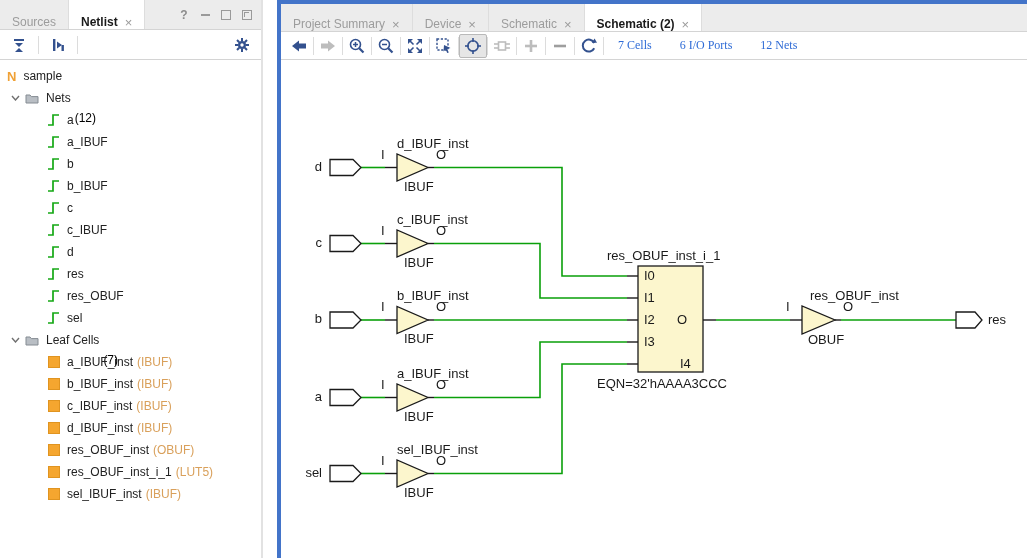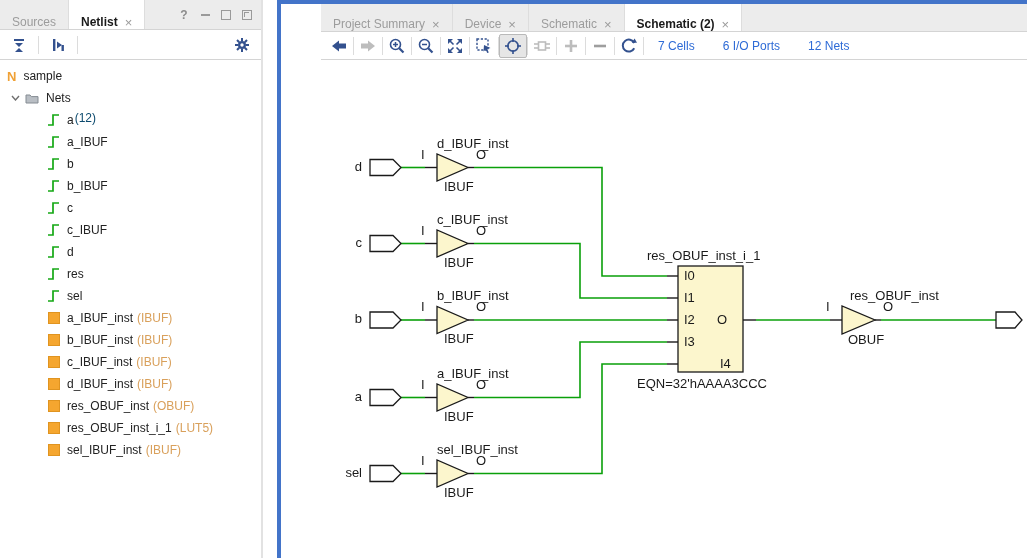--- a/index.html
+++ b/index.html
@@ -29,34 +29,34 @@
   .tsep { width:1px; height:18px; background:#DCDCDC; }
   .lp-toolbar .gear { margin-left:auto; }
 
   .tree { padding-top:5px; }
   .trow { display:flex; align-items:center; height:22px; white-space:nowrap; }
   .trow .tlabel { margin-left:7px; }
   .lvl0 { padding-left:7px; }
   .hdr  { padding-left:10px; }
   .lvl1 { padding-left:48px; }
   .chev { width:10px; height:10px; margin-right:5px; display:flex; align-items:center; justify-content:center; }
-  .count { color:#0c4a6e; margin-left:4px;margin-top:40px; }
+  .count { color:#000000; margin-left:4px;margin-top:40px; }
   .ctype { color:#D9A05B; margin-left:4px; }
   .n-letter { color:#F0A135; font-weight:bold; font-size:13px; }
   .cell-ic { width:12px; height:12px; background:#F5A62F; border:1px solid #E09420; }
 
   
   .right-panel { position:absolute; left:277px; top:0; width:750px; height:558px;
-                 border-left:4px solid #4374C9; border-top:4px solid #4374C9; background:#fff;padding-left:40px; }
+                 border-left:4px solid #4374C9; border-top:4px solid #4374C9; background:#fff; }
   .rp-tabbar { height:28px; background:#ECECEC; border-bottom:1px solid #D4D4D4; display:flex; }
   .rp-toolbar { height:28px; background:#fff; border-bottom:1px solid #D4D4D4;
                 display:flex; align-items:center; padding:0 4px; }
   .rp-toolbar .tbtn { width:28px; height:24px; }
   .tbtn.pressed { background:#E6E6E6; border:1px solid #B9B9B9; }
-  .stat-link { color:#2E6BD6; margin:12px 14px; white-space:nowrap; }
+  .stat-link { color:#2E6BD6; margin:12px 14px; white-space:nowrap;font-family:Liberation Serif, serif; }
 
   .canvas { position:relative; width:746px; height:497px; background:#fff; overflow:hidden; }
   .canvas svg.wires { position:absolute; left:0; top:0; }
   .slabel { position:absolute; font-size:13px; line-height:14px; color:#1A1A1A; white-space:nowrap; }
   .port-lbl { width:32px; text-align:right; }
 </style>
 </head>
 <body>
 
 <div class="left-panel">
@@ -181,23 +181,41 @@
     <div class="trow lvl1">
       <svg width="12" height="12" viewBox="0 0 12 12">
           <polyline points="0,11 5,11 5,1 11,1" fill="none" stroke="#14A814" stroke-width="1.7"></polyline>
         </svg>
       <span class="tlabel">res</span>
       </div>
     <div class="trow lvl1">
       <svg width="12" height="12" viewBox="0 0 12 12">
           <polyline points="0,11 5,11 5,1 11,1" fill="none" stroke="#14A814" stroke-width="1.7"></polyline>
         </svg>
+      <span class="tlabel">res_OBUF</span>
+      </div>
+    <div class="trow lvl1">
+      <svg width="12" height="12" viewBox="0 0 12 12">
+          <polyline points="0,11 5,11 5,1 11,1" fill="none" stroke="#14A814" stroke-width="1.7"></polyline>
+        </svg>
       <span class="tlabel">sel</span>
       </div>
 
+    <div class="trow hdr">
+      <span class="chev">
+        <svg width="9" height="6" viewBox="0 0 9 6">
+            <polyline points="1,1 4.5,5 8,1" fill="none" stroke="#707070" stroke-width="1.4"></polyline>
+          </svg>
+      </span>
+      <svg width="14" height="11" viewBox="0 0 14 11">
+        <path d="M1,2 h4 l1.4,1.6 H13 V10 H1 Z" fill="#B9BEC4" stroke="#858C93" stroke-width="1"></path>
+      </svg>
+      <span class="tlabel">Leaf Cells</span>
+      <span class="count">(7)</span>
+    </div>
 
     <div class="trow lvl1">
       <span class="cell-ic"></span>
       <span class="tlabel">a_IBUF_inst</span>
       <span class="ctype">(IBUF)</span>
       </div>
     <div class="trow lvl1">
       <span class="cell-ic"></span>
       <span class="tlabel">b_IBUF_inst</span>
       <span class="ctype">(IBUF)</span>

